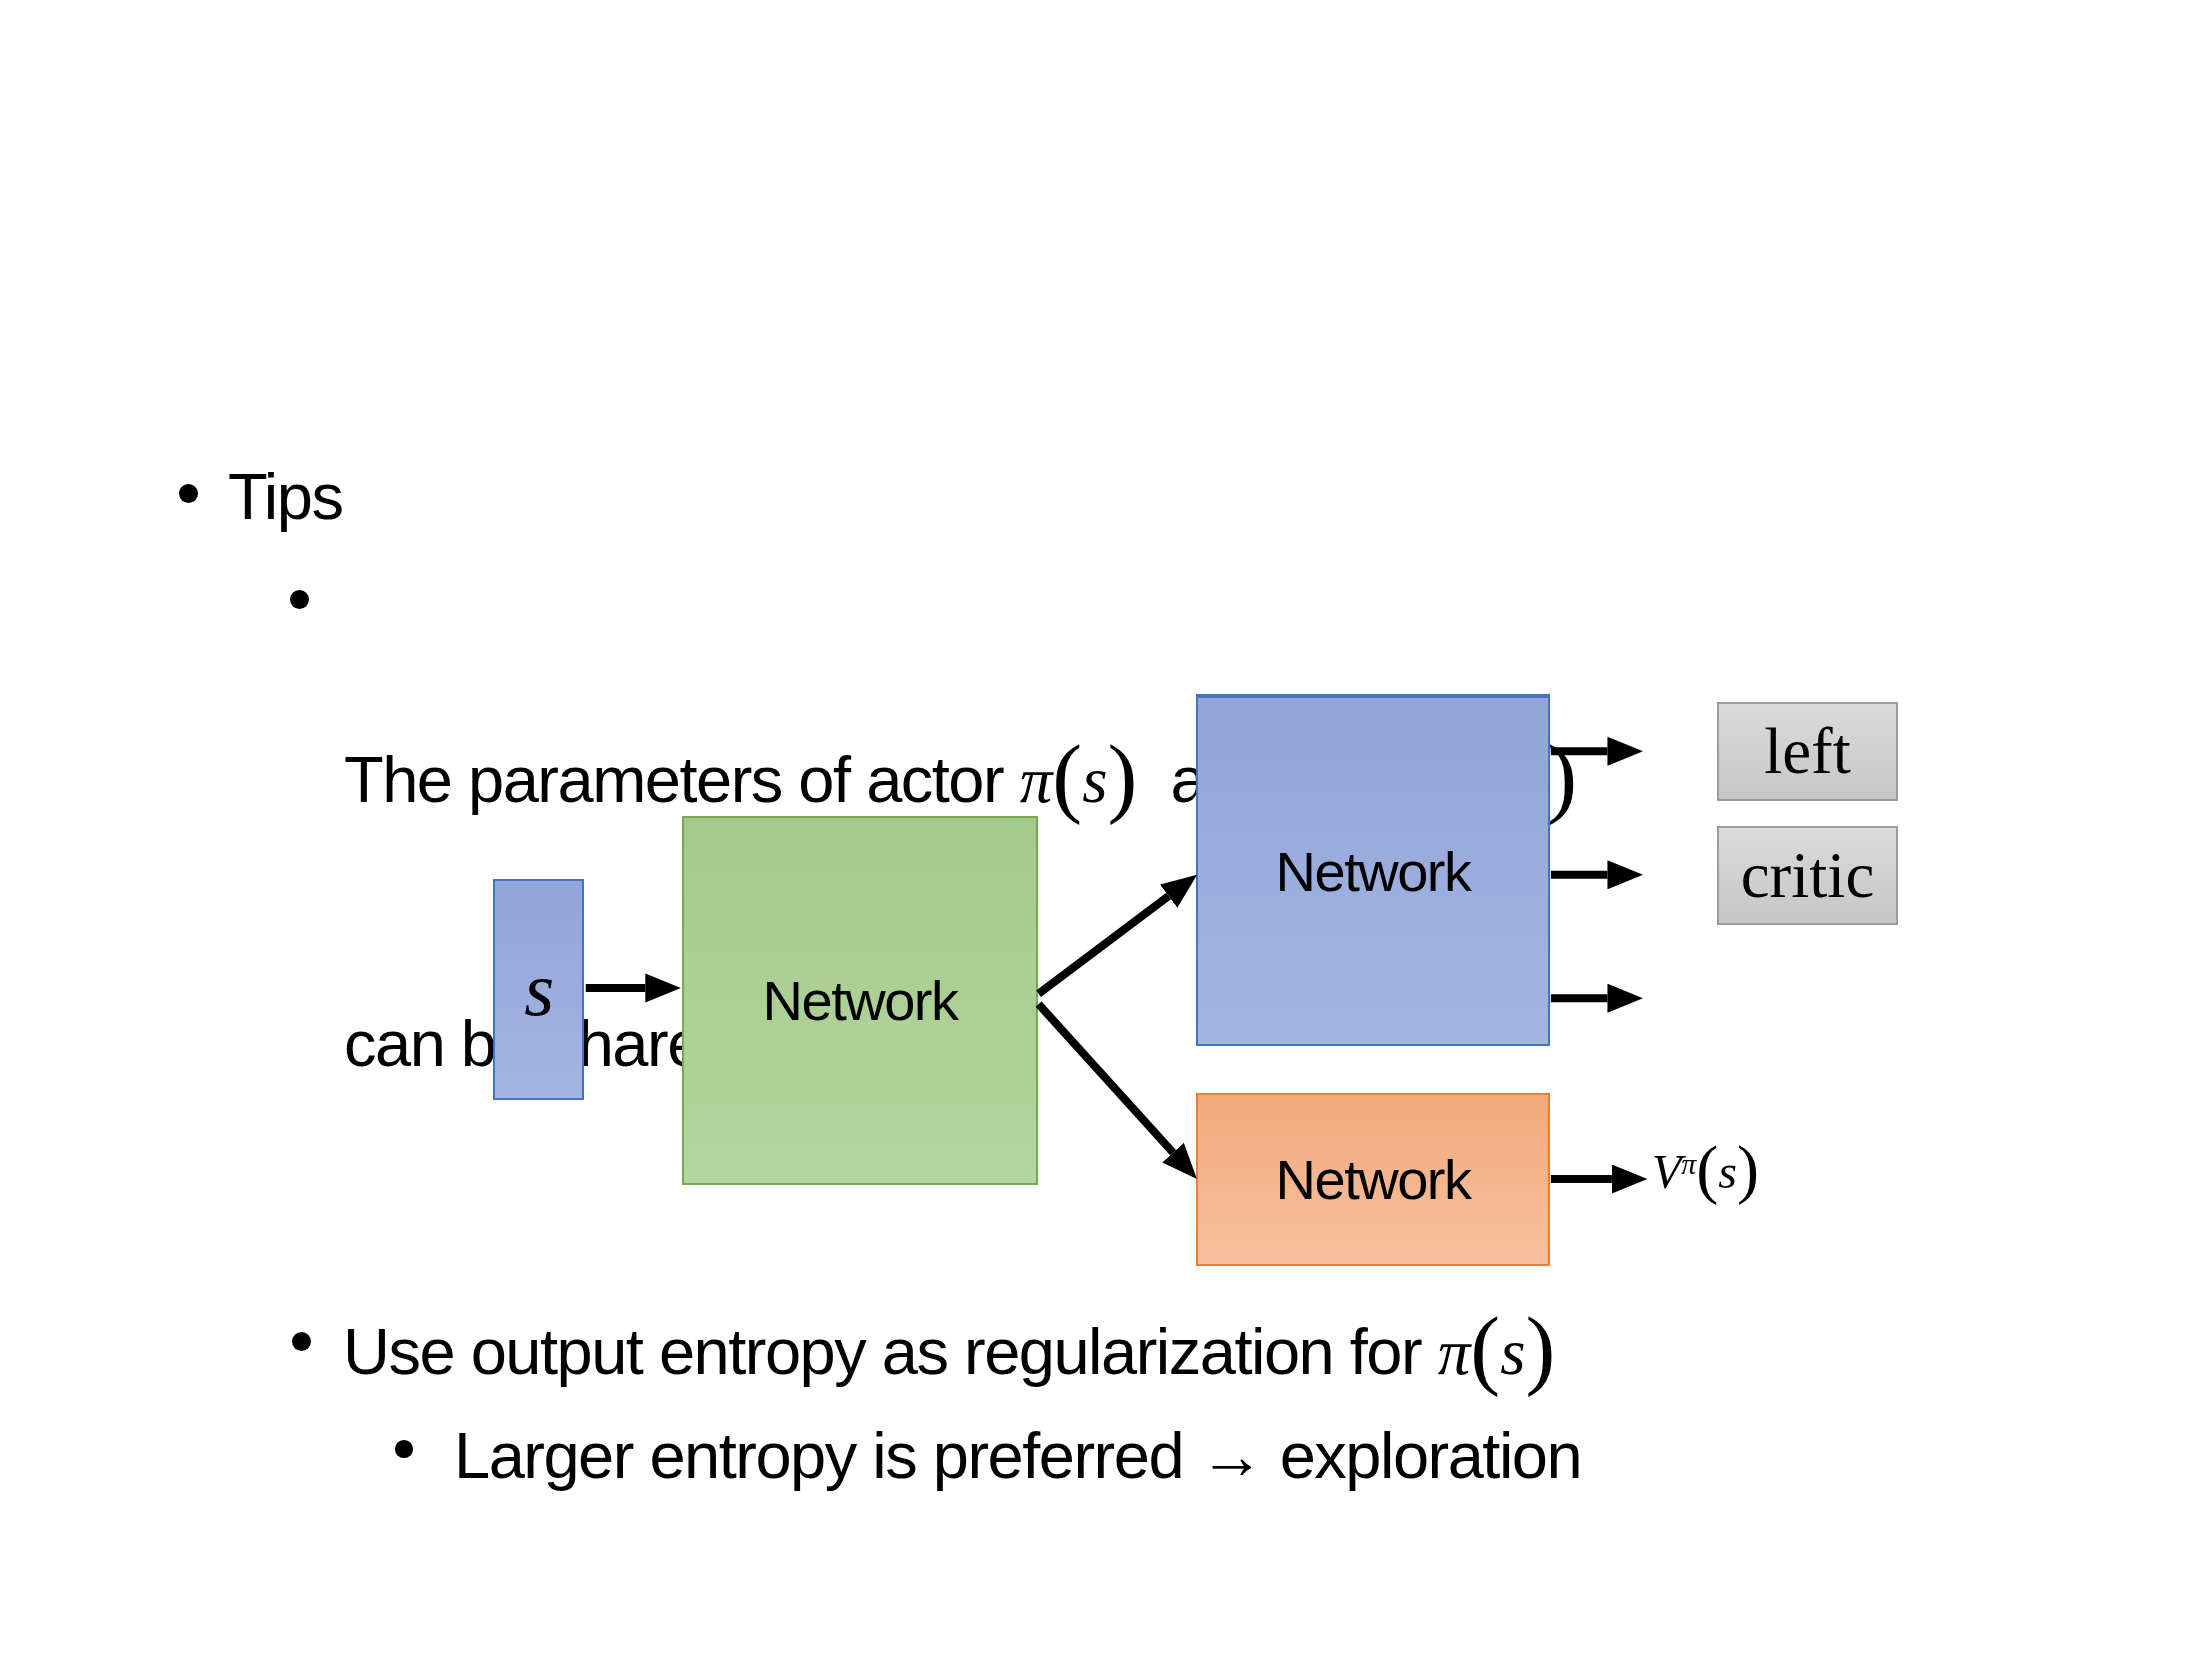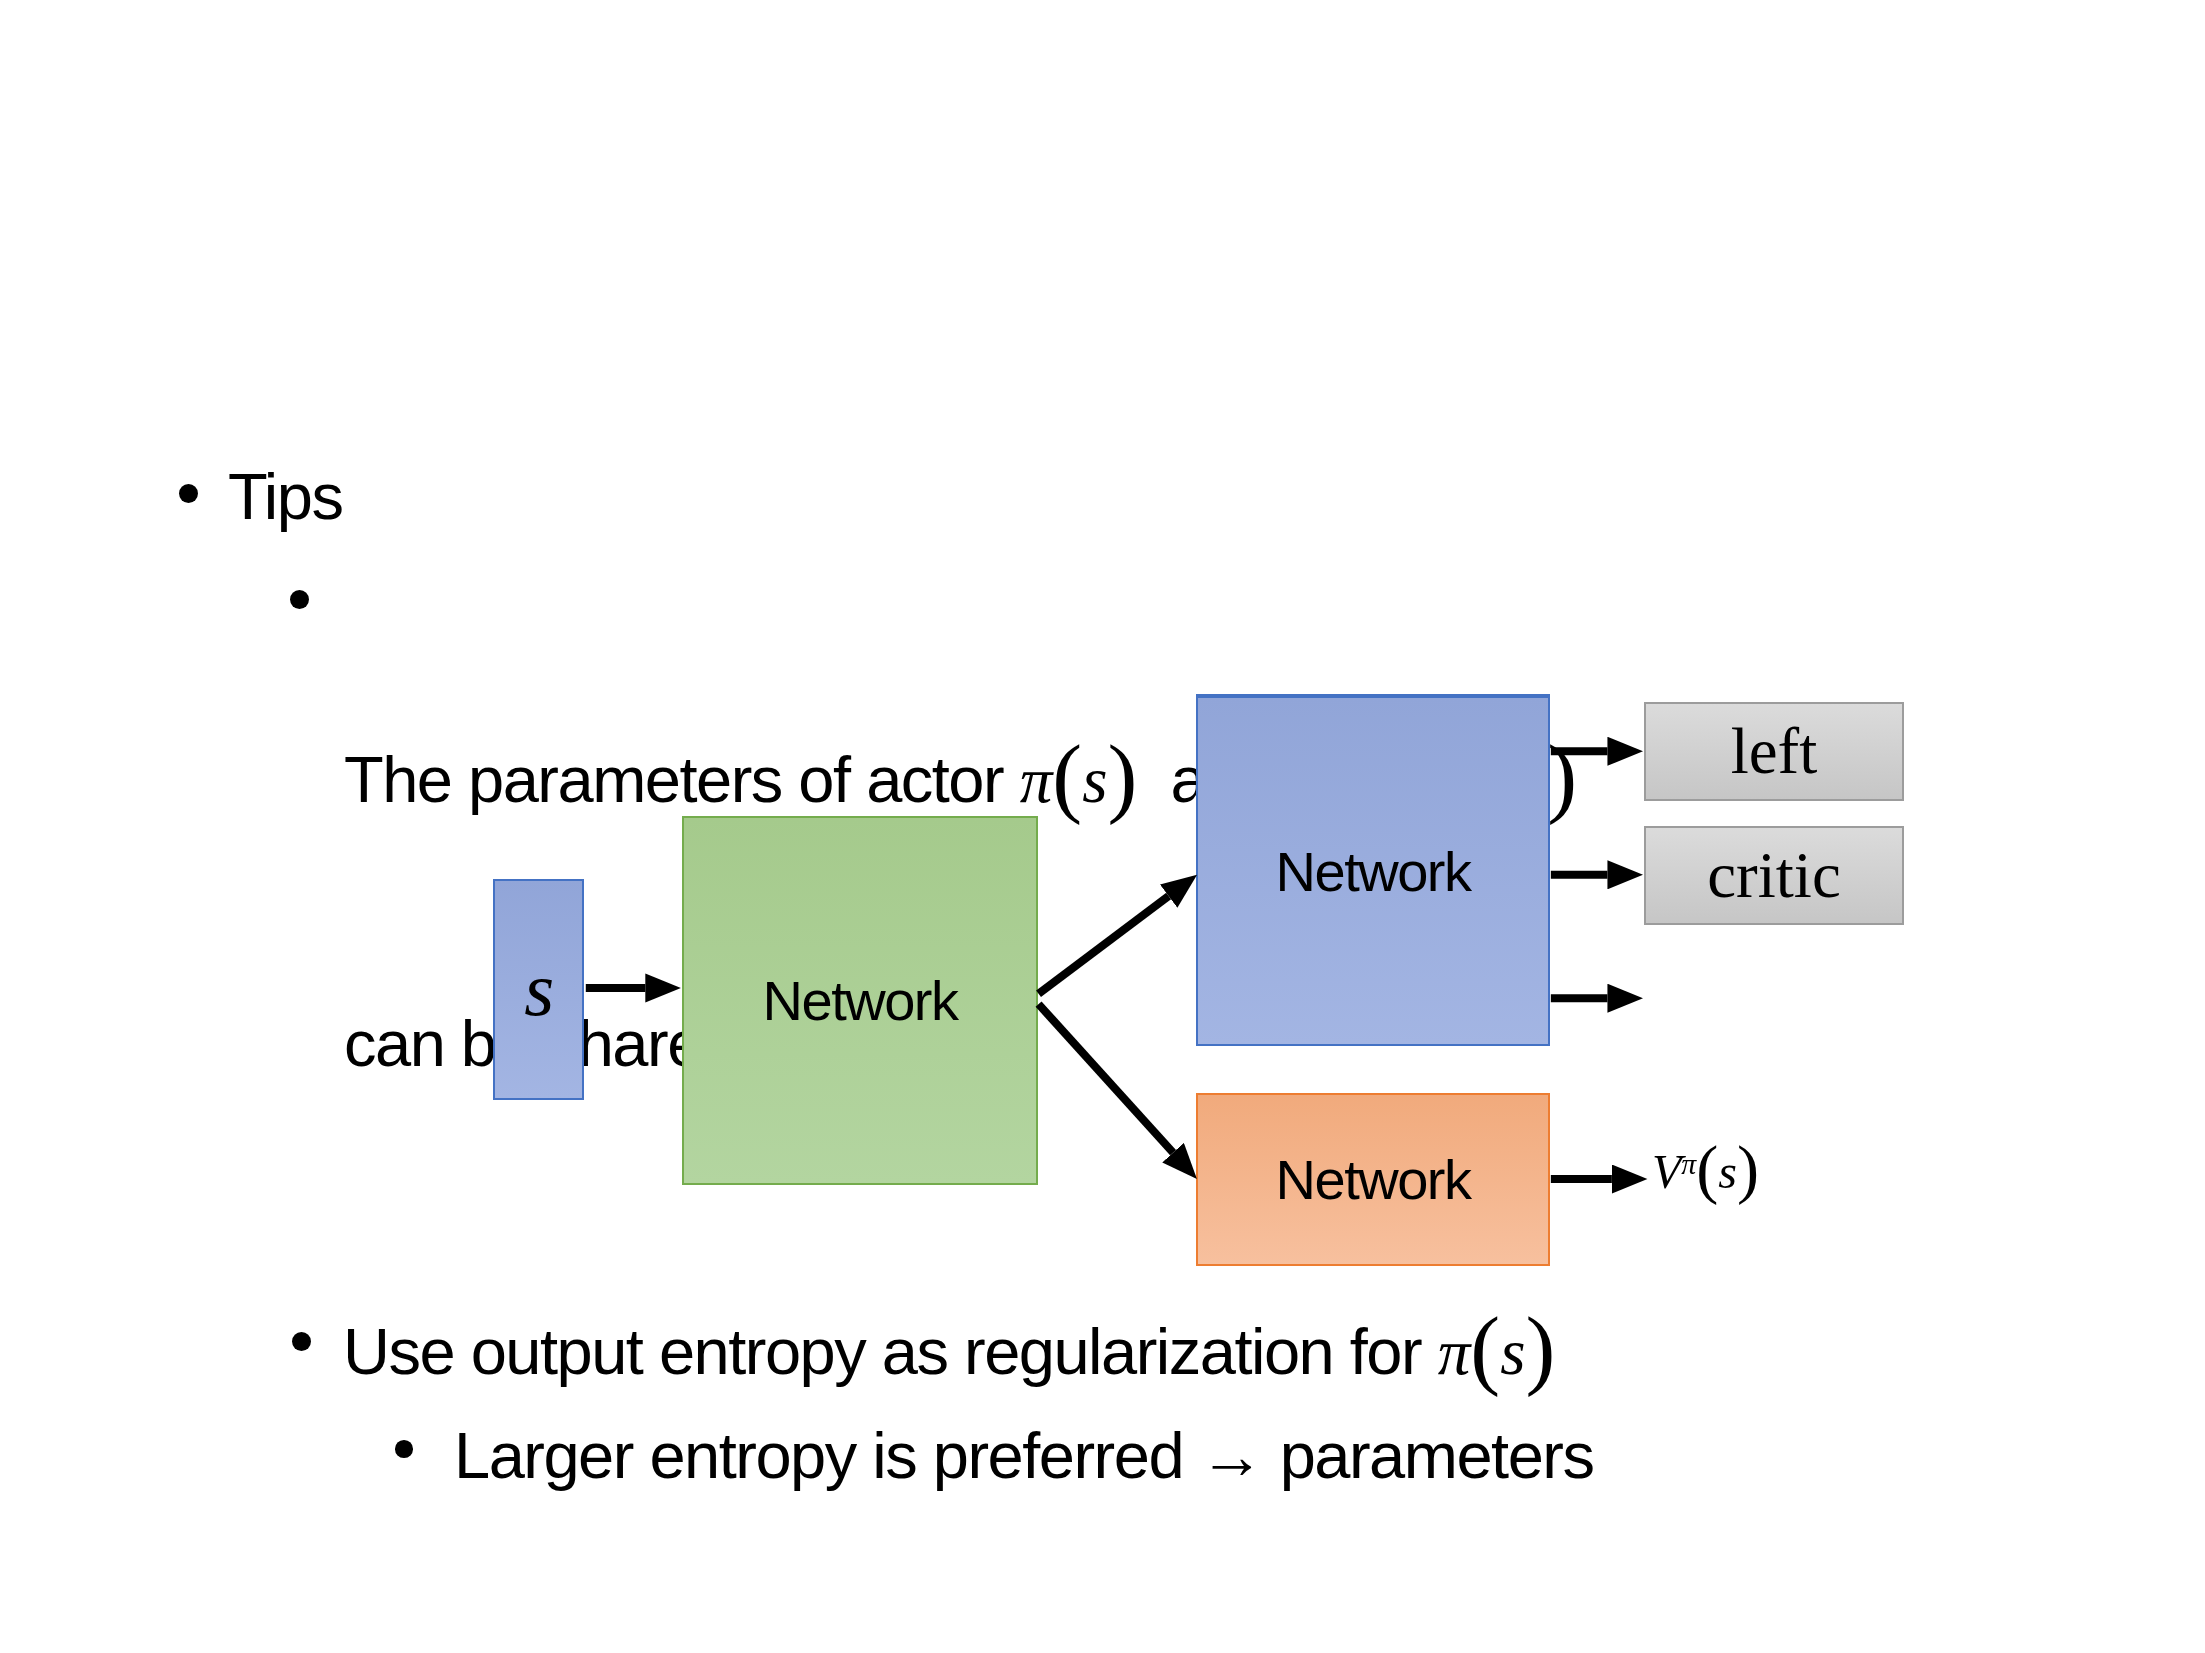--- a/index.html
+++ b/index.html
@@ -49,21 +49,21 @@
     left:1196px;top:694px;width:354px;height:352px;
     background:linear-gradient(180deg,var(--blue-fill-top,#91A5D8),var(--blue-fill-bottom,#A3B5E3));
     border:2.2px solid var(--blue-border,#4472C4);border-top-width:4.4px;
   }
   #critic-network-box{
     left:1196px;top:1093px;width:354px;height:173px;
     background:linear-gradient(180deg,var(--orange-fill-top,#F1AA7C),var(--orange-fill-bottom,#F7C09E));
     border:2.2px solid var(--orange-border,#ED7D31);
   }
   .action-box{
-    left:1644px;width:260px;height:99px;
+    left:1717px;width:181px;height:99px;
     background:linear-gradient(180deg,var(--gray-fill-top,#DBDBDB),var(--gray-fill-bottom,#C6C6C6));
     border:2.2px solid var(--gray-border,#9C9C9C);
   }
   .action-box .lbl{font-family:"Liberation Serif",serif;font-size:65px;letter-spacing:0;}
   #action-left{top:702px;}
   #action-right{top:826px;}
   #action-fire{top:949px;}
   #critic-output{
     position:absolute;left:1652px;top:1135px;font-size:48px;line-height:74px;
     font-family:"Liberation Serif",serif;white-space:nowrap;
@@ -124,16 +124,16 @@
     <line x1="2110" y1="1022" x2="2187" y2="1022" marker-end="url(#ah)"></line>
     <line x1="2110" y1="1190" x2="2187" y2="1190" marker-end="url(#ah)"></line>
     <line x1="2110" y1="1358" x2="2187" y2="1358" marker-end="url(#ah)"></line>
     <line x1="2110" y1="1604" x2="2193" y2="1604" marker-end="url(#ah)"></line>
   </svg>
 
   <span class="dot" style="left:292px;top:1332px;"></span>
   <div class="t" style="left:343px;top:1308px;"><span>Use output entropy as regularization for </span><span class="mvar">π</span><span class="mparen">(</span><span class="mvar">s</span><span class="mparen">)</span></div>
 
   <span class="dot" style="left:395px;top:1440px;width:17.6px;height:17.6px;"></span>
-  <div class="t" style="left:454px;top:1412px;"><span>Larger entropy is preferred → parameters</span></div>
+  <div class="t" style="left:454px;top:1412px;"><span>Larger entropy is preferred → exploration</span></div>
 
 </div>
 
 
 </body></html>

